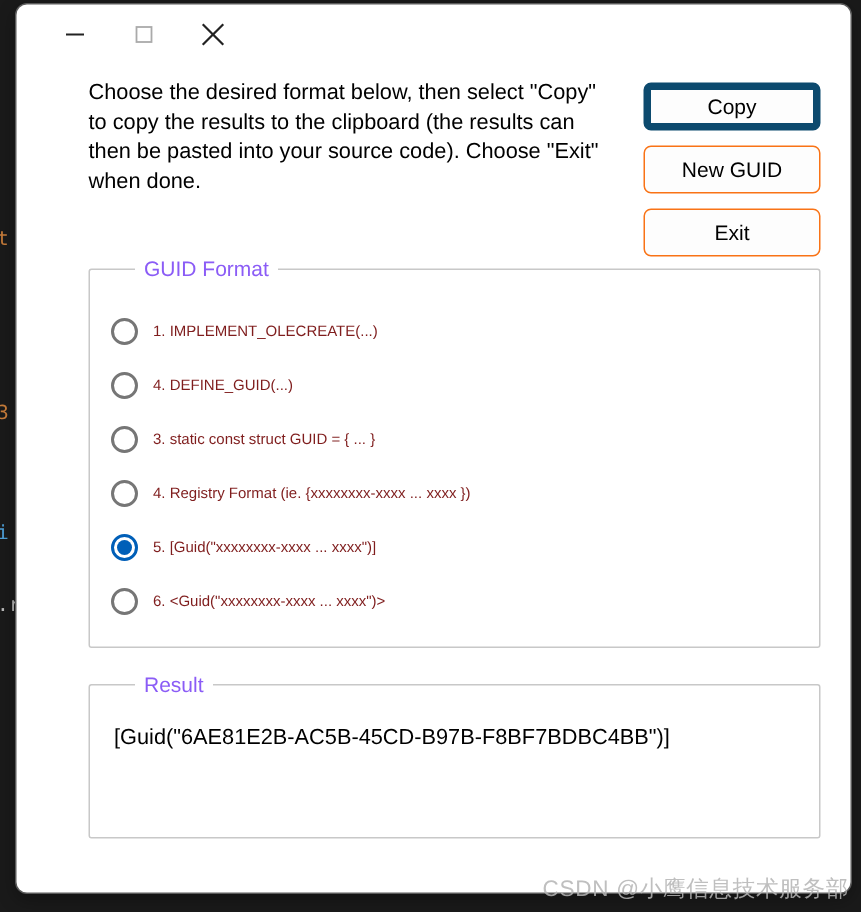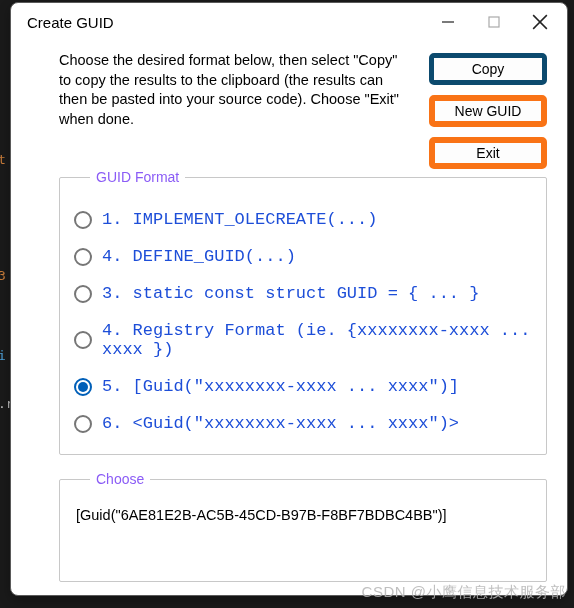--- a/index.html
+++ b/index.html
@@ -73,21 +73,21 @@
   }
   .right-col {
     width: 118px;
     display: flex;
     flex-direction: column;
     gap: 10px;
     padding-top: 2px;
   }
   .btn {
     height: 32px;
-    border: 6px solid #f97316;
+    border: 1px solid #f97316;
     border-radius: 5px;
     background: #fdfdfd;
     font-size: 14px;
     color: #000;
     display: flex;
     align-items: center;
     justify-content: center;
     cursor: default;
   }
   .btn.primary {
@@ -104,23 +104,22 @@
     font-size: 14px;
     color: #8b5cf6;
     padding: 0 6px;
     margin-left: 16px;
   }
   .radio-row {
     display: flex;
     align-items: center;
     gap: 10px;
     padding: 9px 0;
-    font-size: 17px;
-    color: #1d4ed8;
-    font-family: Liberation Mono, monospace;
+    font-size: 10px;
+    color: #7f1d1d;
   }
   .radio {
     width: 18px;
     height: 18px;
     border: 2px solid #767676;
     border-radius: 50%;
     flex-shrink: 0;
     display: flex;
     align-items: center;
     justify-content: center;
@@ -158,21 +157,20 @@
 <body>
 
 <div class="backdrop-text" style="left:-2px; top:152px;">t</div>
 <div class="backdrop-text" style="left:-2px; top:268px;">3</div>
 <div class="backdrop-text" style="left:-2px; top:348px; color:#4ea0d8;">i</div>
 <div class="backdrop-text" style="left:-2px; top:396px; color:#bbb;">.r</div>
 
 <div class="window">
 
   <div class="titlebar">
-    <span class="title">Create GUID</span>
     <div class="ctl">
       <svg viewBox="0 0 14 14">
           <line x1="1" y1="7" x2="13" y2="7" stroke="currentColor" stroke-width="1.2"></line>
         </svg>
     </div>
     <div class="ctl max">
       <svg viewBox="0 0 14 14">
           <rect x="2" y="2" width="10" height="10" fill="none" stroke="currentColor" stroke-width="1.2"></rect>
         </svg>
     </div>
@@ -229,21 +227,21 @@
               <span>5. [Guid("xxxxxxxx-xxxx ... xxxx")]</span>
             </div>
             <div class="radio-row">
               <span class="radio"></span>
               <span>6. &lt;Guid("xxxxxxxx-xxxx ... xxxx")&gt;</span>
             </div>
           </div>
       </fieldset>
 
       <fieldset>
-        <legend>Choose</legend>
+        <legend>Result</legend>
         <div class="result-box">[Guid("6AE81E2B-AC5B-45CD-B97B-F8BF7BDBC4BB")]</div>
       </fieldset>
 
     </div>
 
   </div>
 
 </div>
 
 <div class="watermark">CSDN @小鹰信息技术服务部</div>

